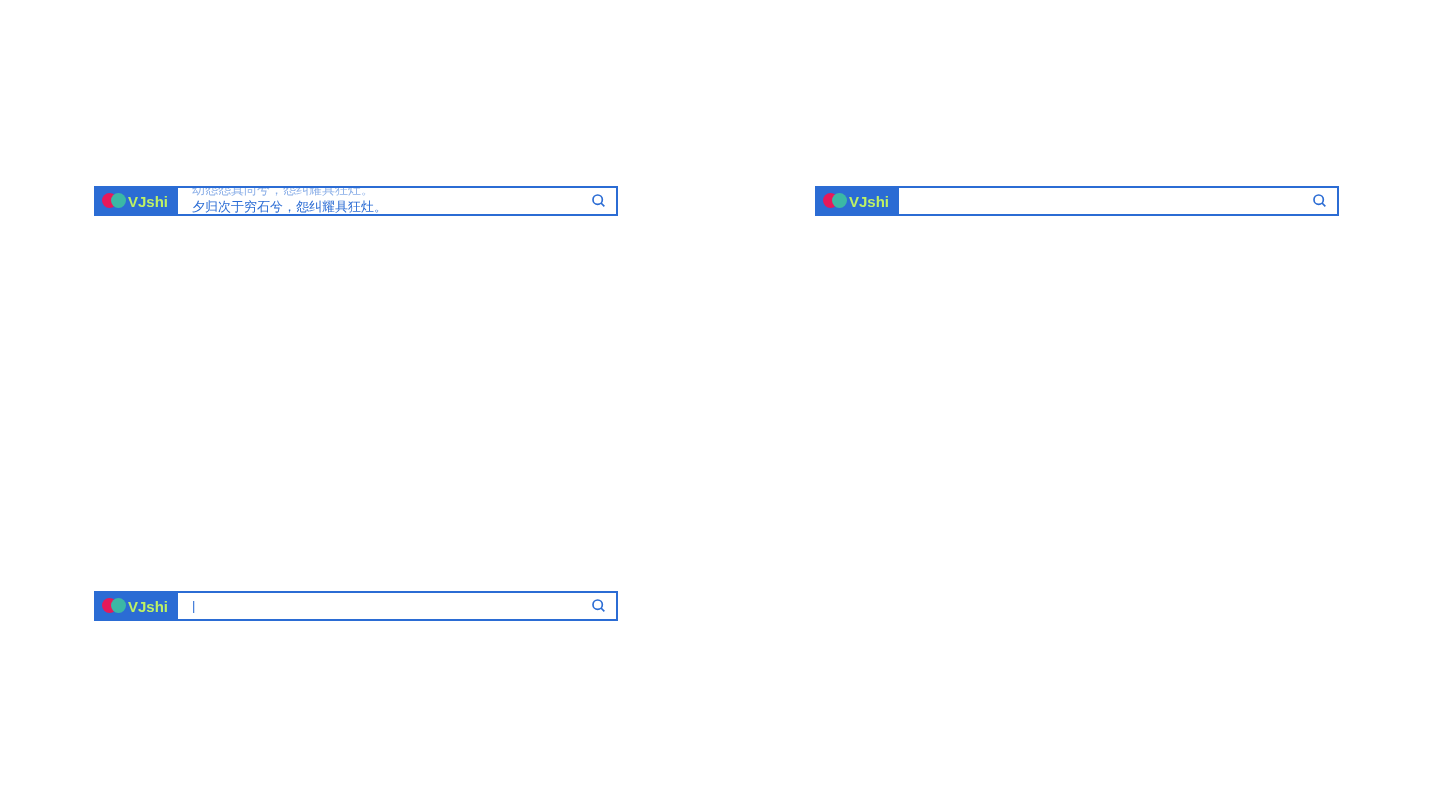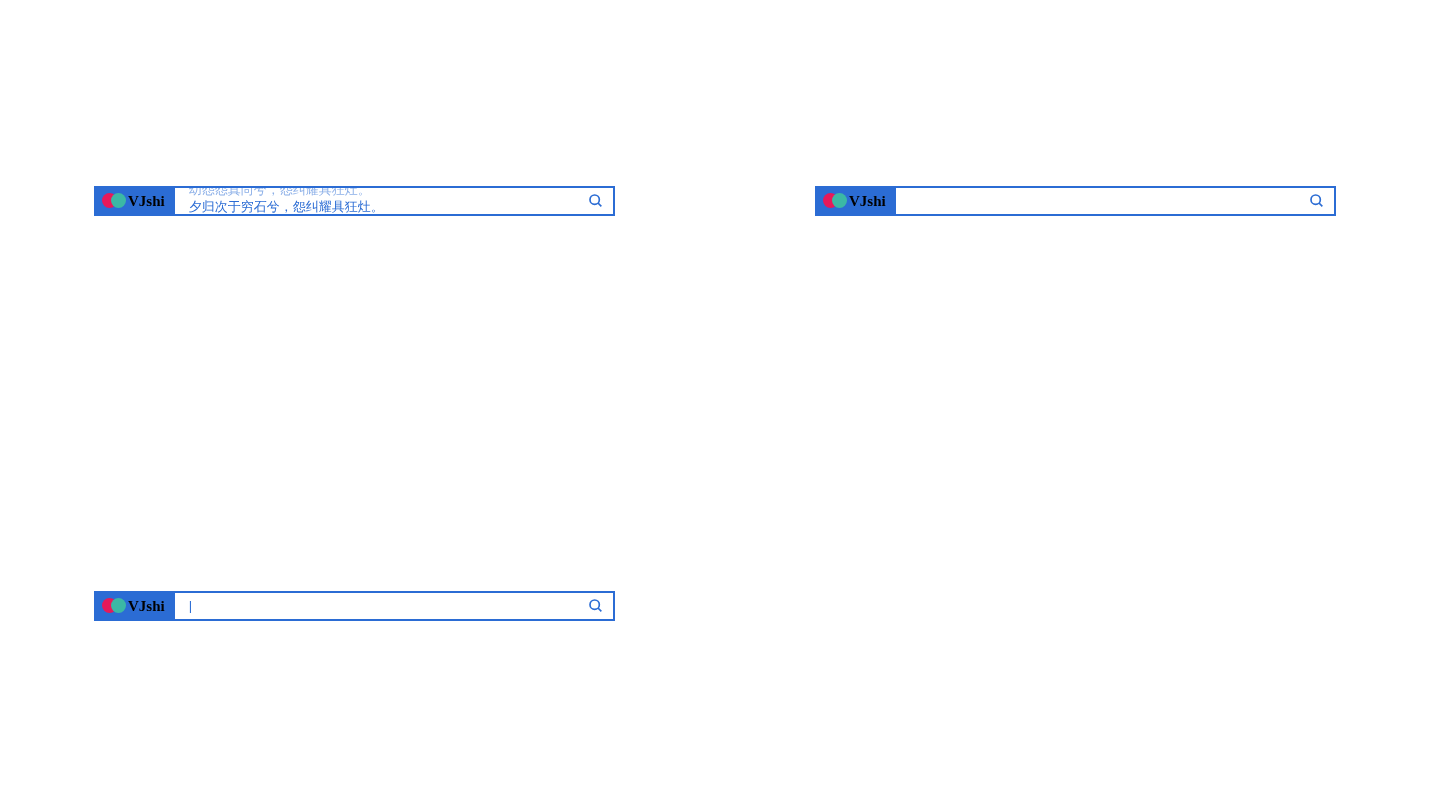--- a/index.html
+++ b/index.html
@@ -51,25 +51,24 @@
       position: absolute;
       width: 15px;
       height: 15px;
       border-radius: 50%;
       background: #3bb8a5;
       left: 9px;
       top: 1px;
     }
     
     .logo-text {
-      color: #000000;
+      color: #bef264;
       font-weight: bold;
       font-size: 15px;
       margin-left: 2px;
-      font-family: Liberation Serif, serif;
     }
     
     .search-box {
       position: relative;
       border: 2px solid #2b6cd4;
       border-left: none;
       height: 30px;
       background: #ffffff;
       display: flex;
       align-items: center;

